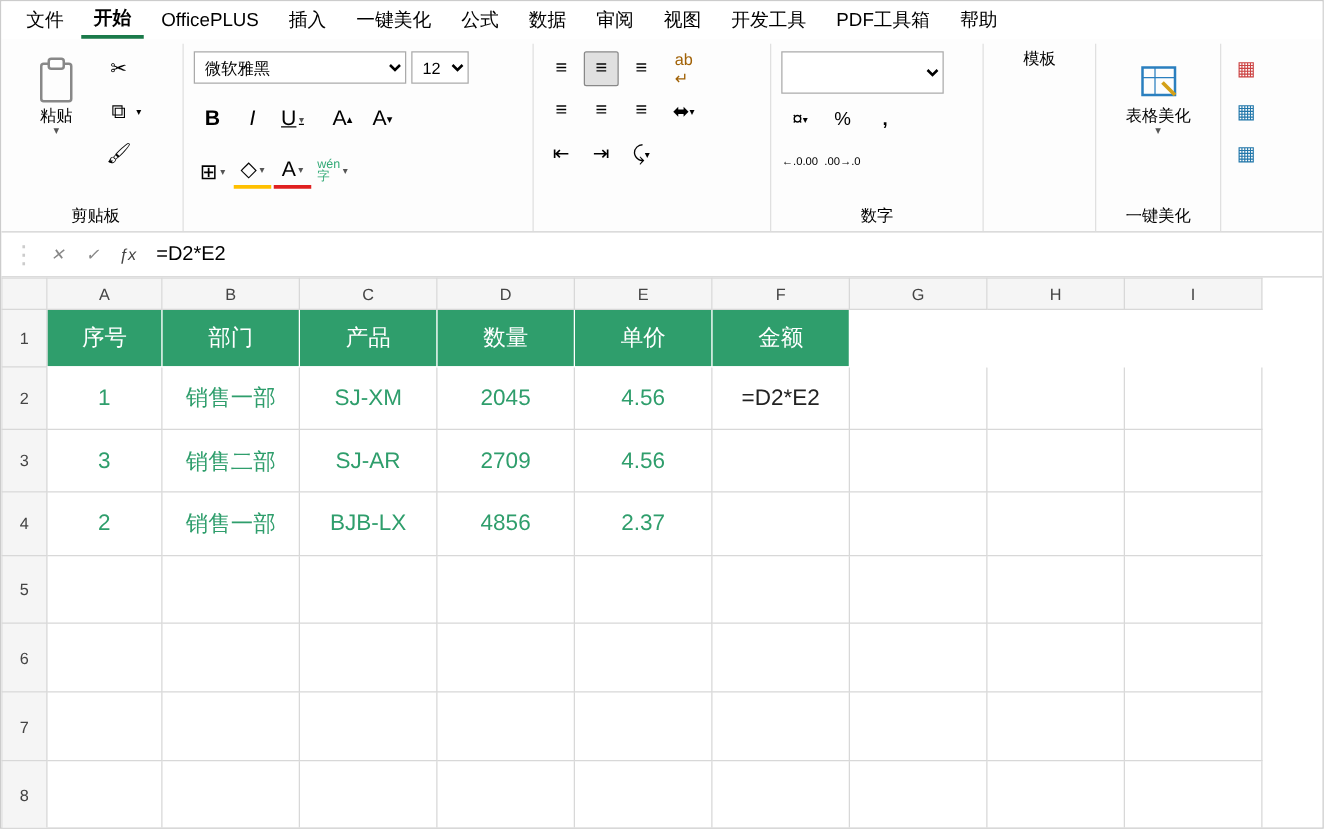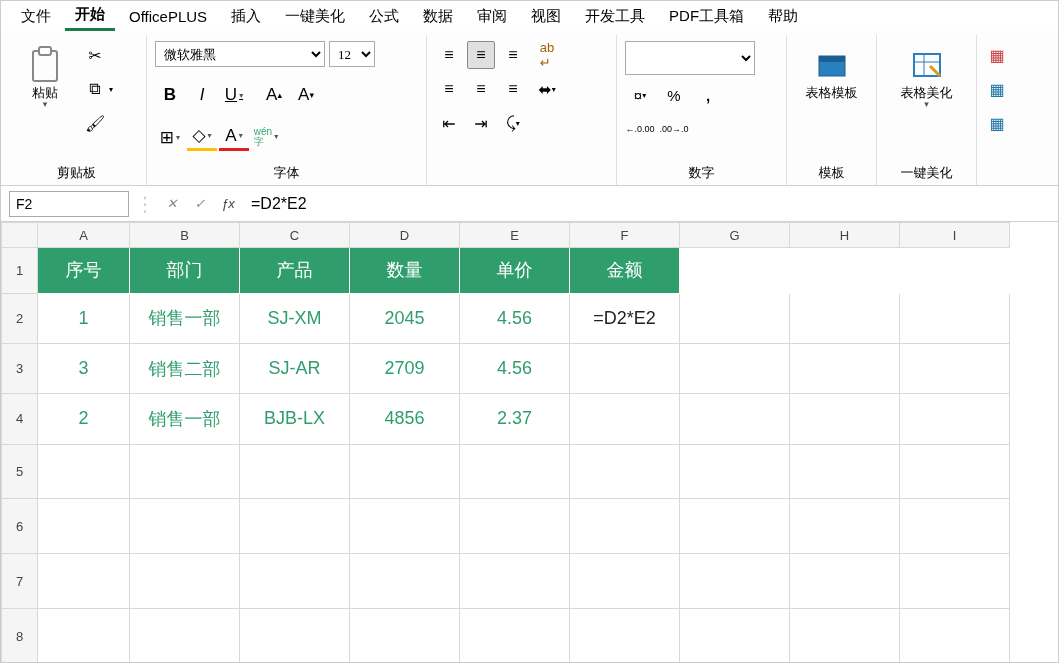--- a/index.html
+++ b/index.html
@@ -20,21 +20,21 @@
   .big-btn .icon { font-size: 32px; height: 40px; display: flex; align-items: center; justify-content: center; }
   .big-btn .label { text-align: center; line-height: 1.2; }
   .big-btn .chev { font-size: 9px; color: #555; margin-top: -2px; }
   
   .small-col { display: flex; flex-direction: column; gap: 6px; }
   .small-btn { display: flex; align-items: center; gap: 4px; cursor: pointer; padding: 2px 4px; min-height: 28px; }
   .small-btn .icon { width: 20px; text-align: center; font-size: 16px; }
 
   .font-row1 { display: flex; gap: 4px; align-items: center; }
   .font-name { width: 170px; height: 26px; border: 1px solid #aaa; background: #fff; font-size: 13px; padding: 0 4px; }
-  .font-size { width: 46px; height: 26px; border: 1px solid #aaa; background: #fff; text-align: left; padding: 0 4px; font-size: 13px; font-family: Liberation Serif, serif; }
+  .font-size { width: 46px; height: 26px; border: 1px solid #aaa; background: #fff; text-align: left; padding: 0 4px; font-size: 13px; }
   .font-row { display: flex; gap: 2px; margin-top: 8px; }
   .font-icon-btn { width: 30px; height: 28px; display: flex; align-items: center; justify-content: center; cursor: pointer; font-size: 17px; position: relative; }
   .font-icon-btn .chev { font-size: 8px; margin-left: 2px; color: #555; }
   .font-icon-btn.underline-color { border-bottom: 3px solid #ffc000; padding-bottom: 0px; }
   .font-icon-btn.font-color { border-bottom: 3px solid #e02020; padding-bottom: 0px; }
 
   .align-grid { display: flex; flex-direction: column; gap: 6px; }
   .align-row { display: flex; gap: 4px; }
   .align-btn { width: 28px; height: 28px; display: flex; align-items: center; justify-content: center; cursor: pointer; font-size: 16px; }
   .align-btn.selected { border: 1px solid #888; background: #e0e0e0; border-radius: 2px; }
@@ -139,21 +139,20 @@
             <span class="chev">▾</span>
           </div>
         <div class="font-icon-btn font-color">A<span class="chev">▾</span></div>
         <div class="font-icon-btn" style="font-size:10px; line-height:1; color:#3a7; flex-direction:row;">
             <span style="white-space:pre;">wén
 字</span>
             <span class="chev">▾</span>
           </div>
       </div>
     </div>
-    <div class="ribbon-group-label">字体</div>
   </div>
 
   <div class="ribbon-group" style="width:190px;">
     <div class="ribbon-group-content">
       <div class="align-grid">
         <div class="align-row">
           <div class="align-btn">≡</div>
           <div class="align-btn selected">≡</div>
           <div class="align-btn">≡</div>
         </div>
@@ -187,31 +186,20 @@
         <div class="num-row">
           <div class="num-btn" style="font-size:9px; white-space:pre;">←.0.00</div>
           <div class="num-btn" style="font-size:9px; white-space:pre;">.00→.0</div>
         </div>
       </div>
     </div>
     <div class="ribbon-group-label">数字</div>
   </div>
 
   <div class="ribbon-group" style="width:90px;">
-    <div class="ribbon-group-content" style="justify-content:center;">
-      <div class="big-btn">
-        <span class="icon">
-            <svg width="34" height="34" viewBox="0 0 34 34">
-              <rect x="4" y="8" width="26" height="20" fill="#2a7fbf" stroke="#1a5f8f"></rect>
-              <rect x="4" y="8" width="26" height="6" fill="#1a5f8f"></rect>
-            </svg>
-          </span>
-        <span class="label">表格模板</span>
-      </div>
-    </div>
     <div class="ribbon-group-label">模板</div>
   </div>
 
   <div class="ribbon-group" style="width:100px;">
     <div class="ribbon-group-content" style="justify-content:center;">
       <div class="big-btn">
         <span class="icon">
             <svg width="34" height="34" viewBox="0 0 34 34">
               <rect x="4" y="6" width="26" height="22" fill="none" stroke="#2a7fbf" stroke-width="2"></rect>
               <line x1="4" y1="14" x2="30" y2="14" stroke="#2a7fbf"></line>
@@ -235,21 +223,20 @@
           <span class="icon" style="color:#27a;">▦</span>
         </div>
       <div class="small-btn">
           <span class="icon" style="color:#27a;">▦</span>
         </div>
     </div>
   </div>
 </div>
 
 <div class="formula-bar">
-  <input class="name-box" value="F2" style="">
   <span class="fb-sep">⋮</span>
   <span class="fx-btn" style="color:#888;">✕</span>
   <span class="fx-btn" style="color:#888;">✓</span>
   <span class="fx-btn">ƒx</span>
   <input class="formula-input" value="=D2*E2" style="">
 </div>
 
 <div class="sheet">
   <table>
     <tbody>

